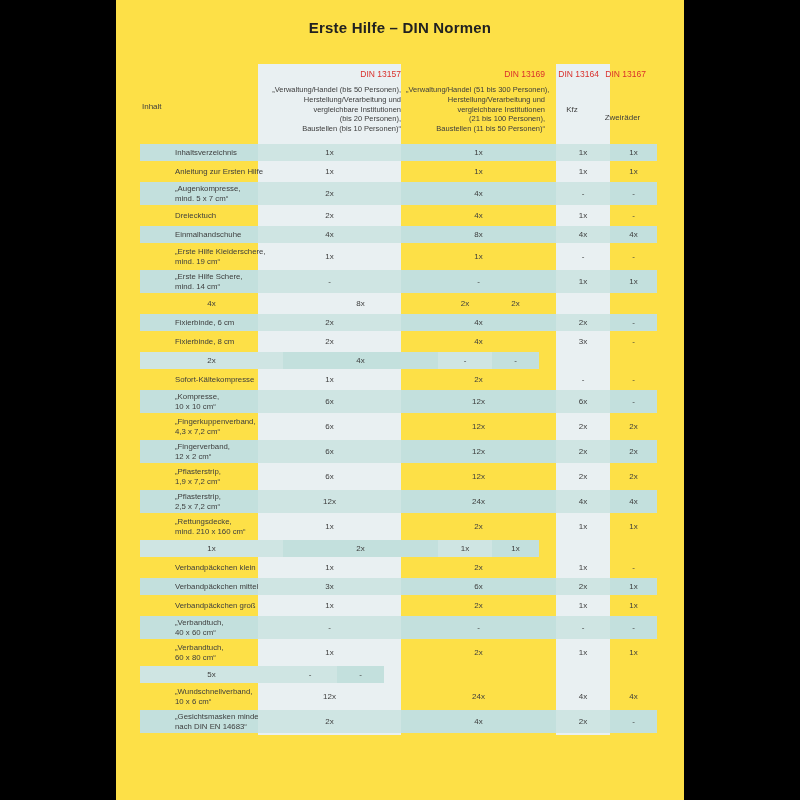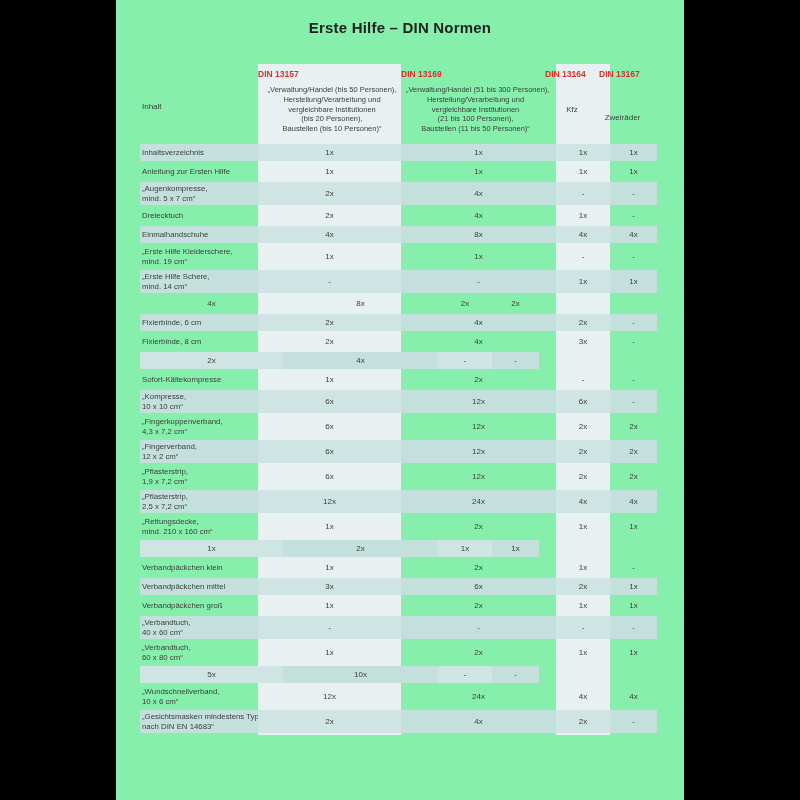--- a/index.html
+++ b/index.html
@@ -1,21 +1,21 @@
 <!DOCTYPE html>
 <html><head>
 <meta charset="utf-8">
 <style>
   * { margin:0; padding:0; box-sizing:border-box; }
   html,body { width:800px; height:800px; overflow:hidden; }
   body { background:#000; font-family:"Liberation Sans", sans-serif; position:relative; }
 
   .page {
     position:absolute; left:116px; top:0; width:568px; height:800px;
-    background:#86efac;
+    background:#fde047;
   }
 
   .title {
     padding-top:19px; text-align:center;
     font-size:15px; font-weight:bold; color:#212121; letter-spacing:0.2px;
   }
 
   .table-area { position:absolute; left:24px; top:64px; width:517px; }
 
   .stripe { position:absolute; top:0; bottom:0; background:#e9f0f2; z-index:0; }
@@ -26,45 +26,45 @@
   .hdr .hc { display:flex; flex-direction:column; }
   .hc0 { width:118px; justify-content:center; }
   .hc1 { width:143px; }
   .hc2 { width:144px; }
   .hc3 { width:54px; }
   .hc4 { width:47px;gap:16px; }
 
   .inhalt-label { font-size:8px; color:#3d3d3d; padding-left:2px;margin-top:9px; }
 
   .din-label {
-    padding-top:5px; text-align:left;
-    font-size:8.5px; font-weight:bold; color:#d9302c; white-space:nowrap;
+    padding-top:5px; text-align:right;
+    font-size:8.5px; font-weight:normal; color:#d9302c; white-space:nowrap;
   }
   .col-desc {
     margin-top:6px; font-size:7.5px; line-height:9.8px; color:#3d3d3d;
-    white-space:pre; text-align:center; padding-left:5px;
+    white-space:pre; text-align:right; padding-left:5px;
   }
   .col-desc.centered {
     flex:1; display:flex; align-items:center; justify-content:center;
     padding-left:0; white-space:normal; text-align:center; margin-top:0; font-size:8px;
   }
 
   .rows { position:relative; z-index:1; }
   .row { display:flex; min-height:17px; margin-bottom:2px; }
   .cell { padding:2px 0; }
   .c0 { width:118px; display:flex; align-items:center; }
   .c1 { width:143px; }
   .c2 { width:155px; }
   .c3 { width:54px; }
   .c4 { width:47px; }
   .val { display:flex; align-items:center; justify-content:center;
          font-size:8px; color:#3d3d3d; }
   .item-label {
     font-size:7.8px; line-height:9.5px; color:#3d3d3d;
-    white-space:pre; padding-left:2px; overflow:visible;
+    white-space:pre; padding-left:2px; overflow:visible;margin-left:33px;
   }
   .row.shaded .cell { background:#c3e0dd; }
   .row.shaded .c1, .row.shaded .c3 { background:#cfe5e3; }
 </style>
 </head>
 <body>
 
 <div class="page">
 
   <div class="title">Erste Hilfe – DIN Normen</div>
@@ -341,21 +341,20 @@
 60 x 80 cm“</span>
     </div>
     <div class="cell c1 val">1x</div>
     <div class="cell c2 val">2x</div>
     <div class="cell c3 val">1x</div>
     <div class="cell c4 val">1x</div>
   </div>
 
   <div class="row shaded">
     <div class="cell c1 val">5x</div>
-    <div class="cell c2 val">10x</div>
     <div class="cell c3 val">-</div>
     <div class="cell c4 val">-</div>
   </div>
 
   <div class="row">
     <div class="cell c0">
       <span class="item-label">„Wundschnellverband,
 10 x 6 cm“</span>
     </div>
     <div class="cell c1 val">12x</div>

